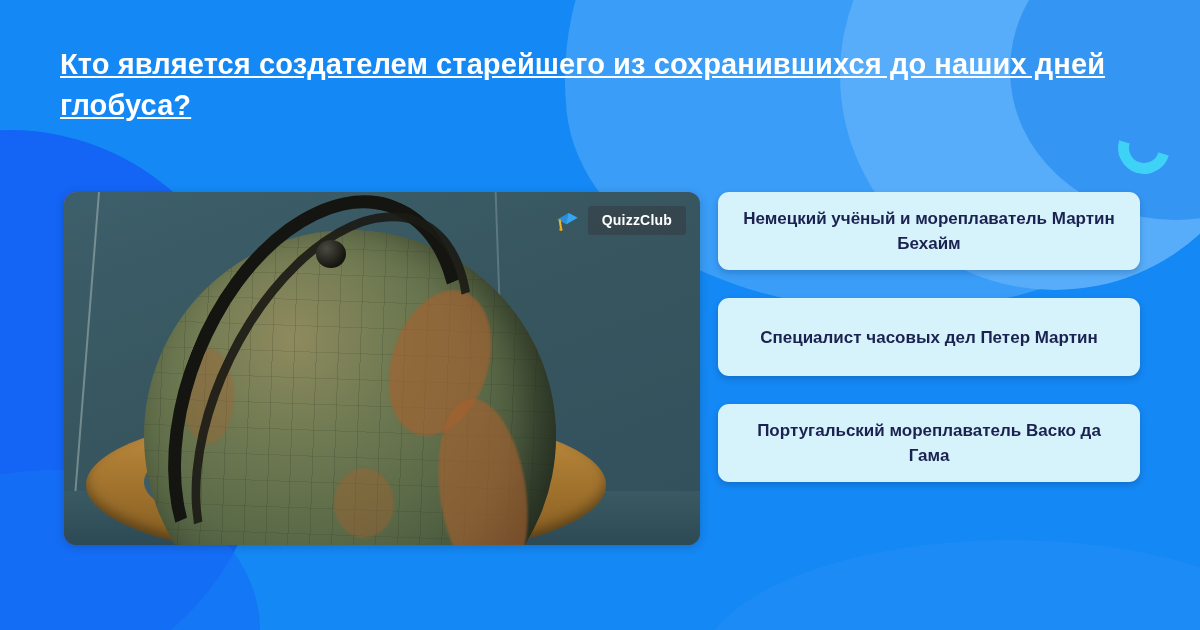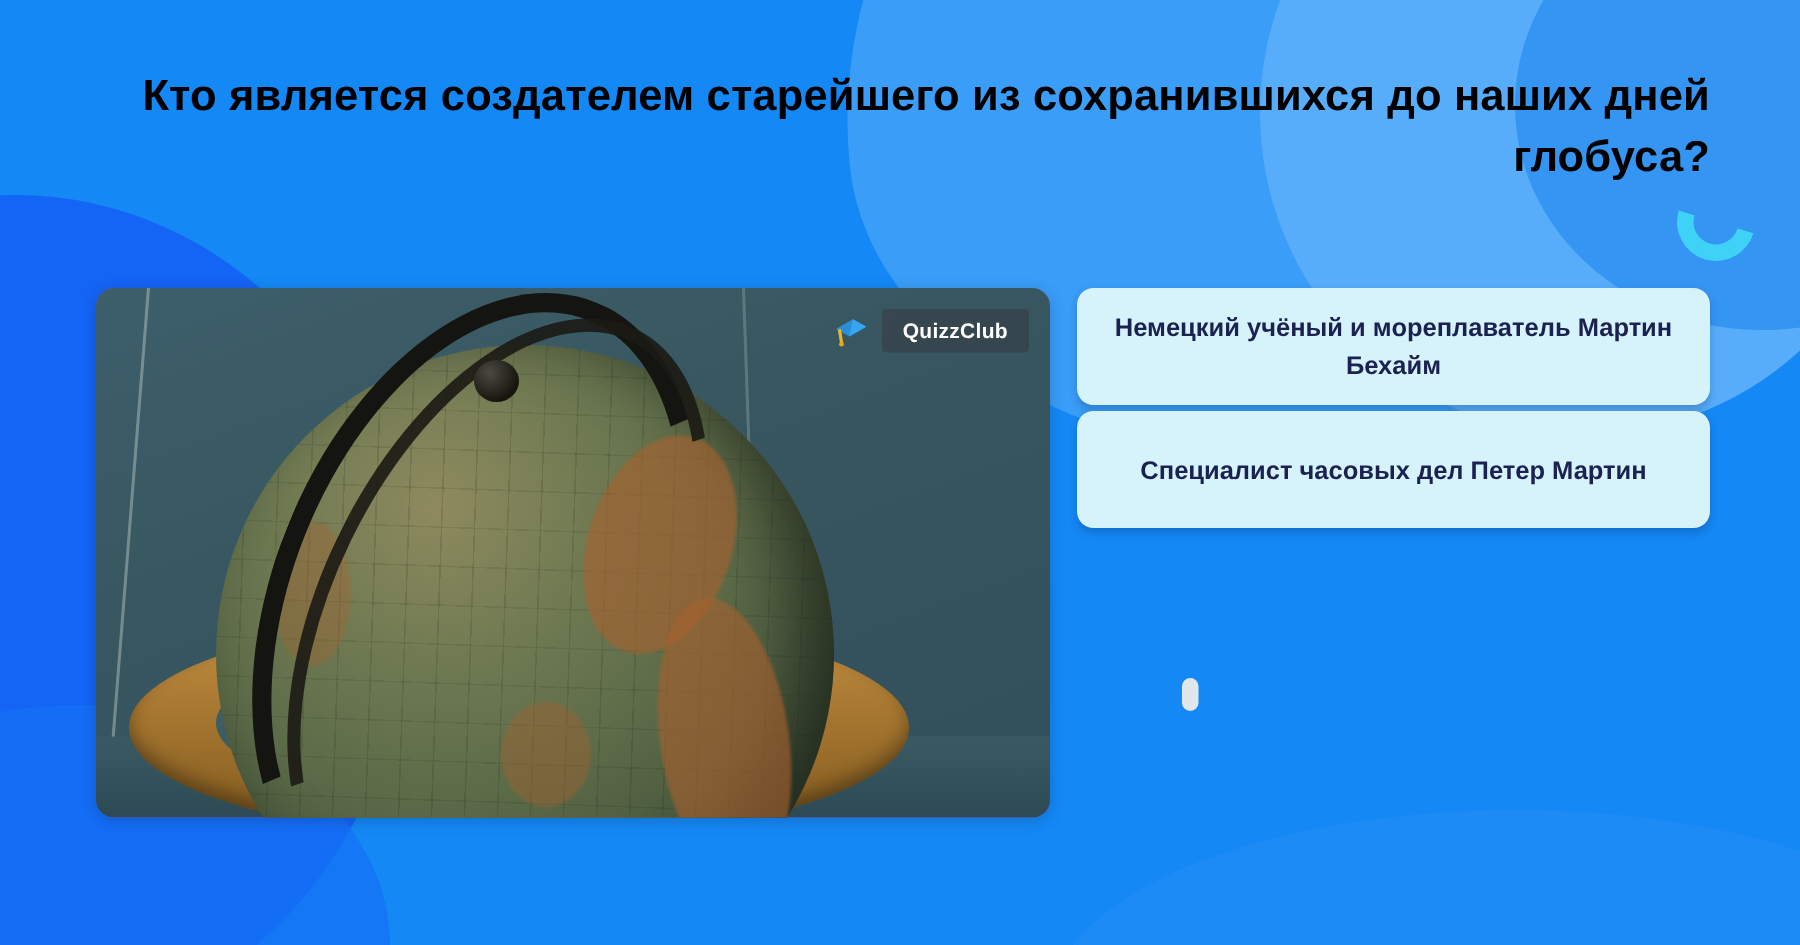--- a/index.html
+++ b/index.html
@@ -95,27 +95,28 @@
   }
   .arc-cyan::before,
   .arc-cyan::after { content: ""; }
 
   
   #question {
     position: absolute;
     left: 60px;
     top: 44px;
     width: 1080px;
-    text-align: right;
-    color: #000000;
+    text-align: left;
+    color: #ffffff;
     font-size: 29px;
     line-height: 41px;
     font-weight: bold;
     letter-spacing: .1px;
     z-index: 5;
+    text-decoration: underline;
   }
 
   
   #photo-card {
     position: absolute;
     left: 64px;
     top: 192px;
     width: 636px;
     height: 353px;
     border-radius: 12px;
@@ -286,21 +287,21 @@
     font-size: 17px;
     font-weight: bold;
     line-height: 25px;
     text-align: center;
     padding: 13px 18px;
     min-height: 78px;
     display: flex;
     align-items: center;
     justify-content: center;
     box-shadow: 0 3px 6px rgba(0,28,70,.22);
-    margin-bottom: 4px;
+    margin-bottom: 28px;
   }
   .answer:last-child { margin-bottom: 0; }
 
   
   #answer-notch {
     position: absolute;
     left: 788px;
     top: 452px;
     width: 11px;
     height: 22px;
@@ -358,15 +359,18 @@
   </div>
 </div>
 
 <div id="answers">
   <div class="answer">
     <span>Немецкий учёный и мореплаватель Мартин Бехайм</span>
   </div>
   <div class="answer">
     <span>Специалист часовых дел Петер Мартин</span>
   </div>
+  <div class="answer">
+    <span>Португальский мореплаватель Васко да Гама</span>
+  </div>
 </div>
 
 <div id="answer-notch"></div>
 
 </body></html>

